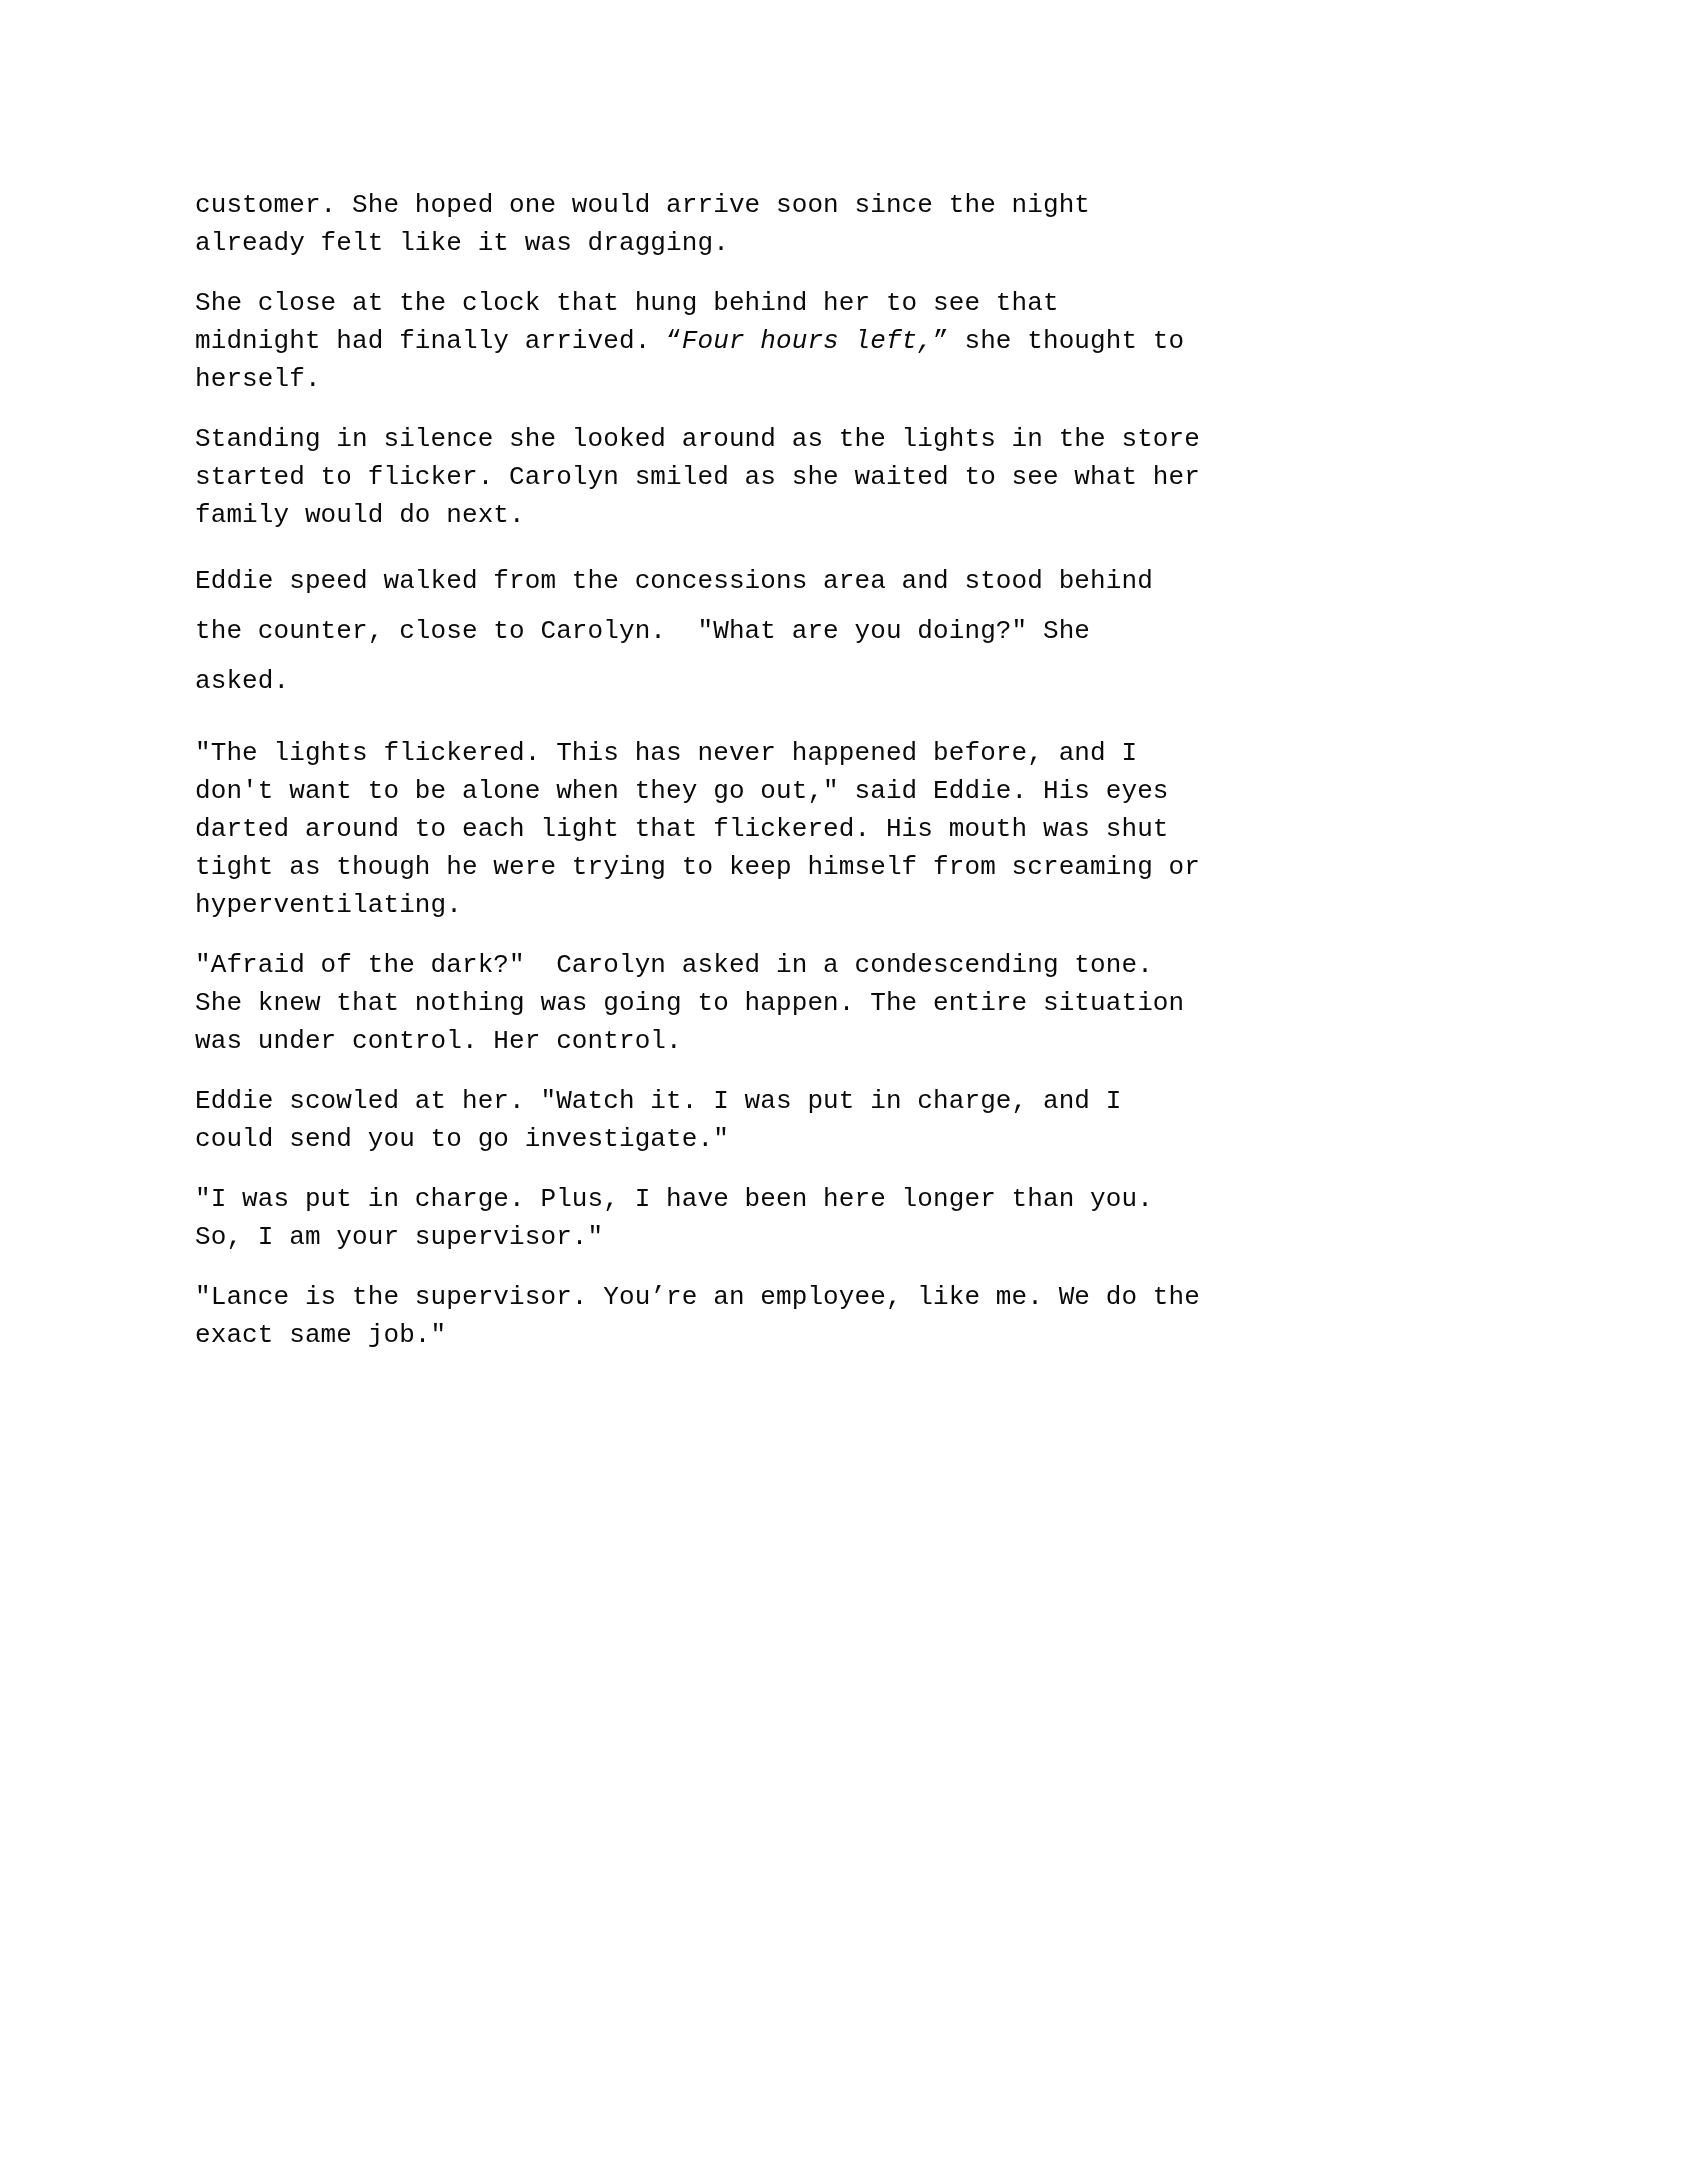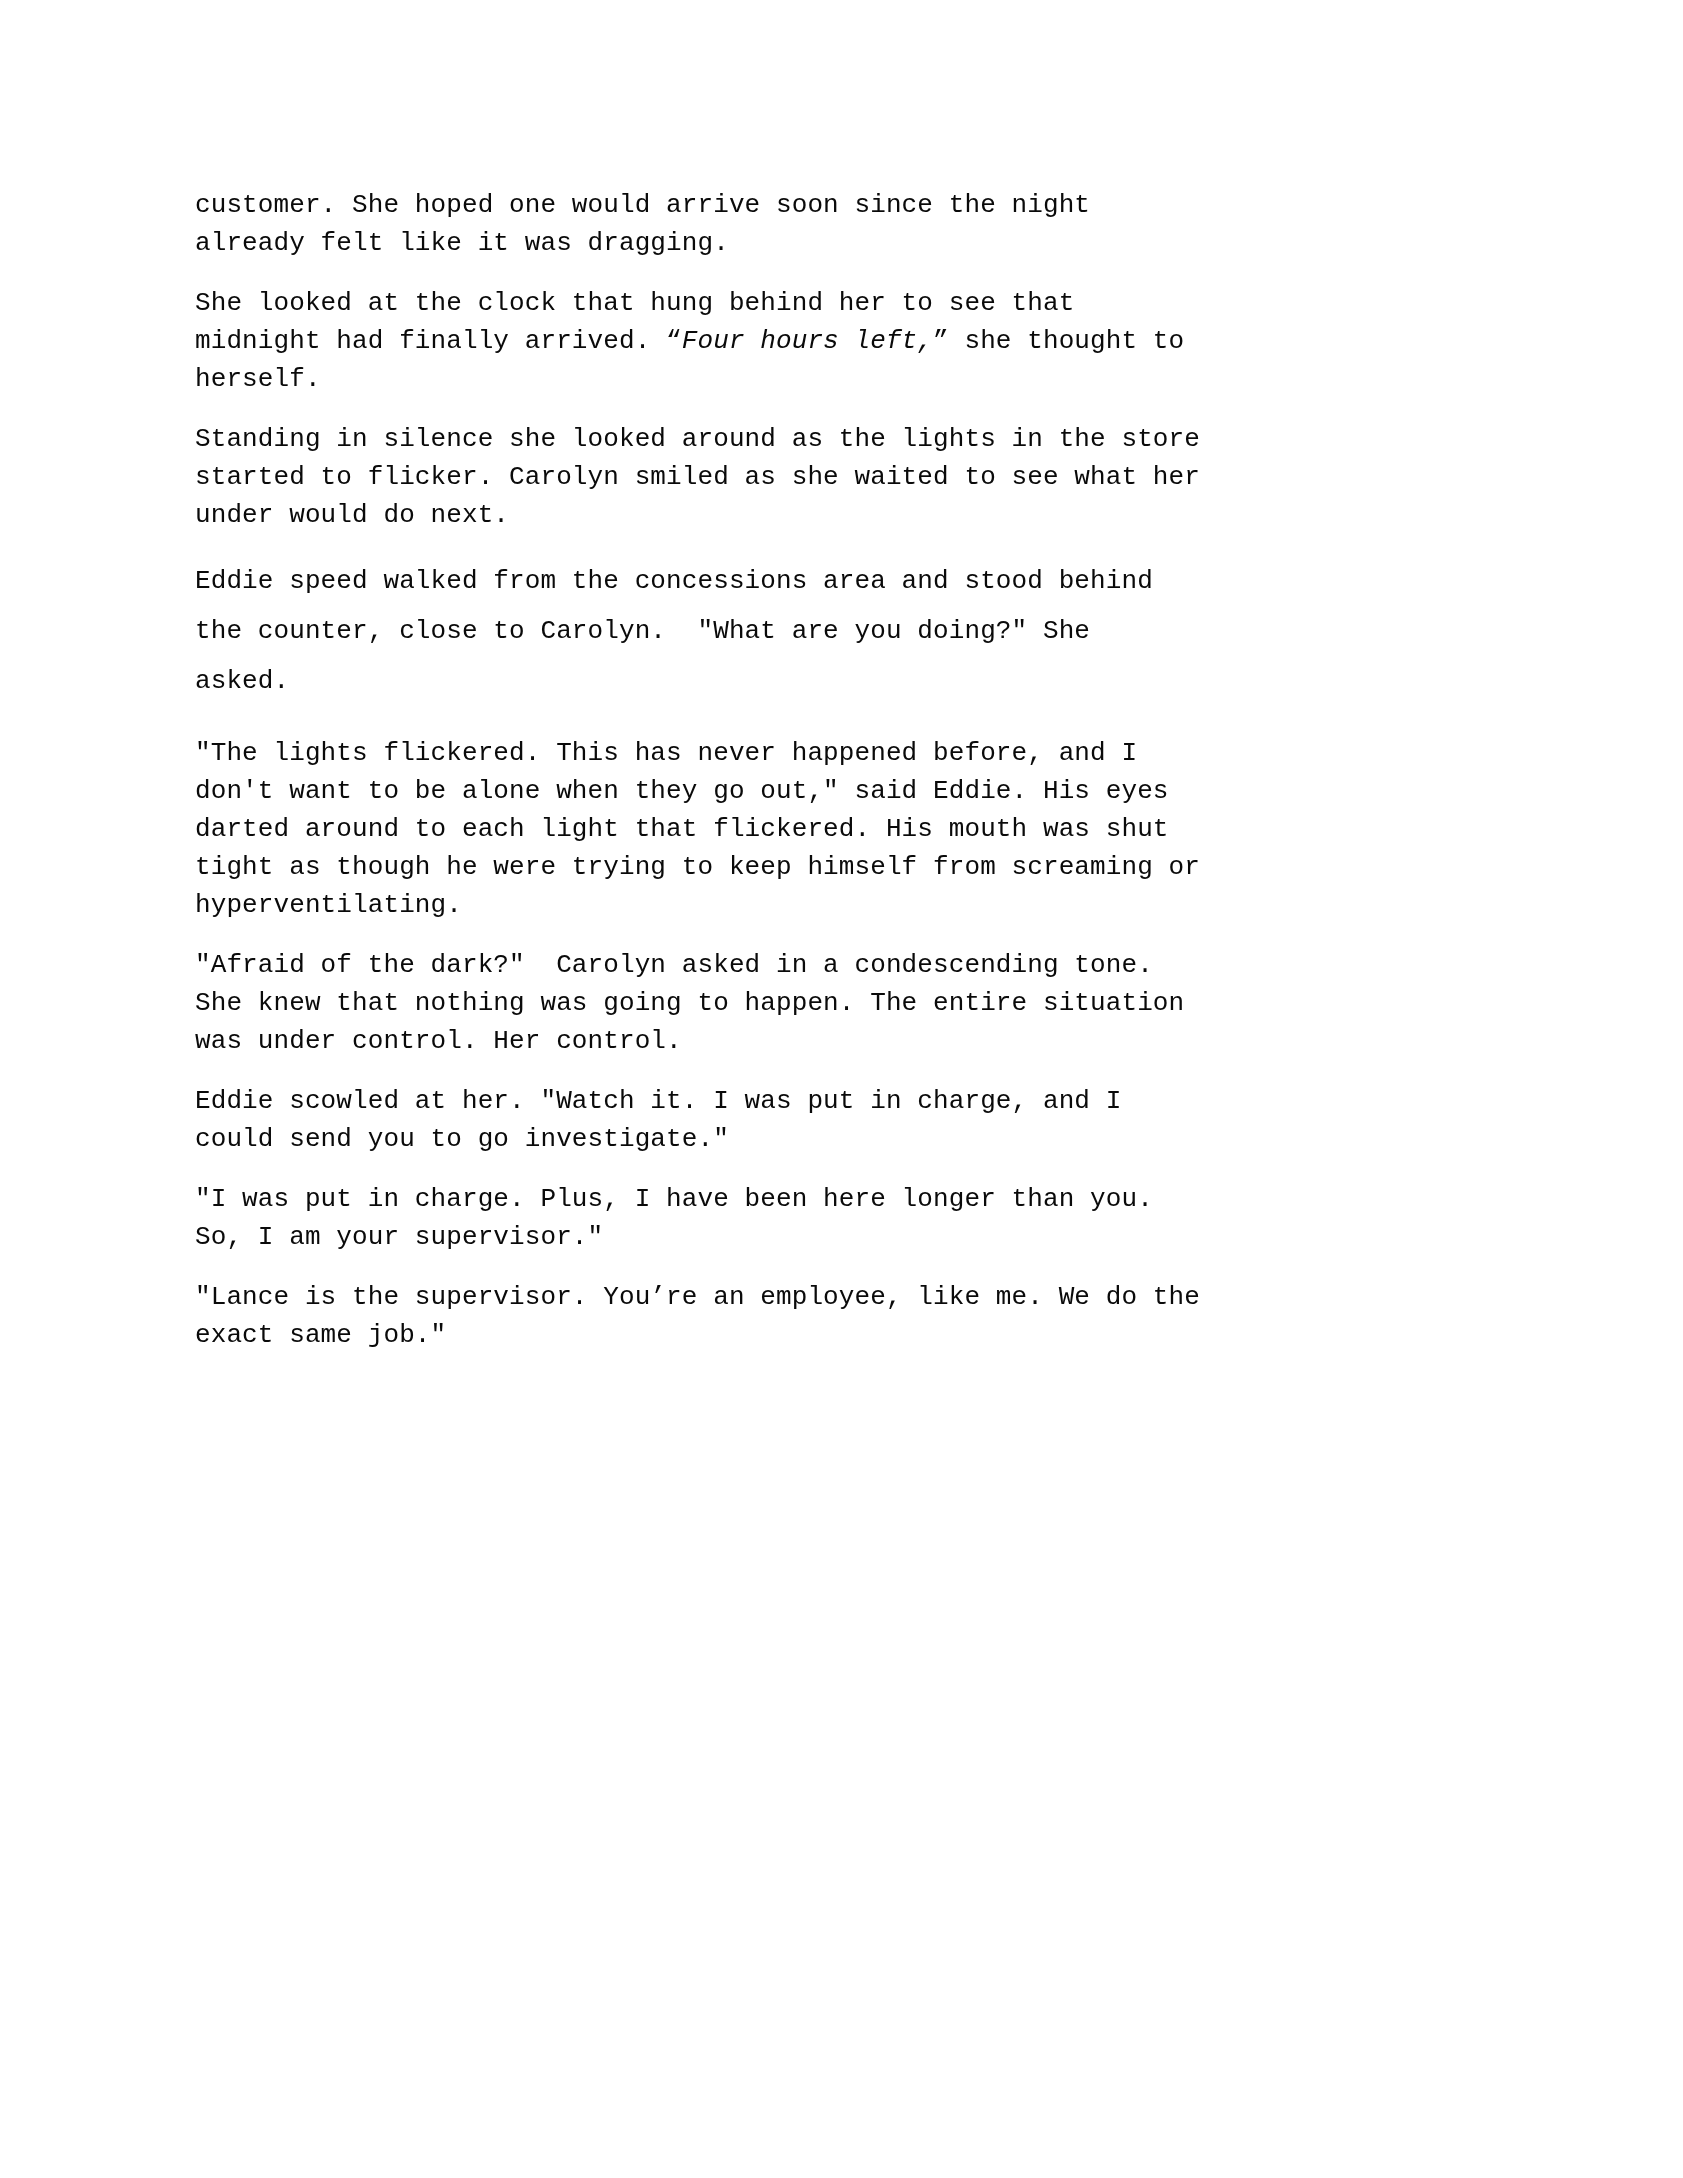--- a/index.html
+++ b/index.html
@@ -52,27 +52,27 @@
 </style>
 </head>
 <body>
 
 <div class="page">
   <div class="text-column">
 
     <p class="para">customer. She hoped one would arrive soon since the night
 already felt like it was dragging.</p>
 
-    <p class="para"><span>She looked at the clock that hung behind her to see that
+    <p class="para"><span>She close at the clock that hung behind her to see that
 midnight had finally arrived. “</span><span class="ital">Four hours left,</span><span>” she thought to
 herself.</span></p>
 
     <p class="para">Standing in silence she looked around as the lights in the store
 started to flicker. Carolyn smiled as she waited to see what her
-under would do next.</p>
+family would do next.</p>
 
     <p class="para loose">Eddie speed walked from the concessions area and stood behind
 the counter, close to Carolyn.  "What are you doing?" She
 asked.</p>
 
     <p class="para">"The lights flickered. This has never happened before, and I
 don't want to be alone when they go out," said Eddie. His eyes
 darted around to each light that flickered. His mouth was shut
 tight as though he were trying to keep himself from screaming or
 hyperventilating.</p>

